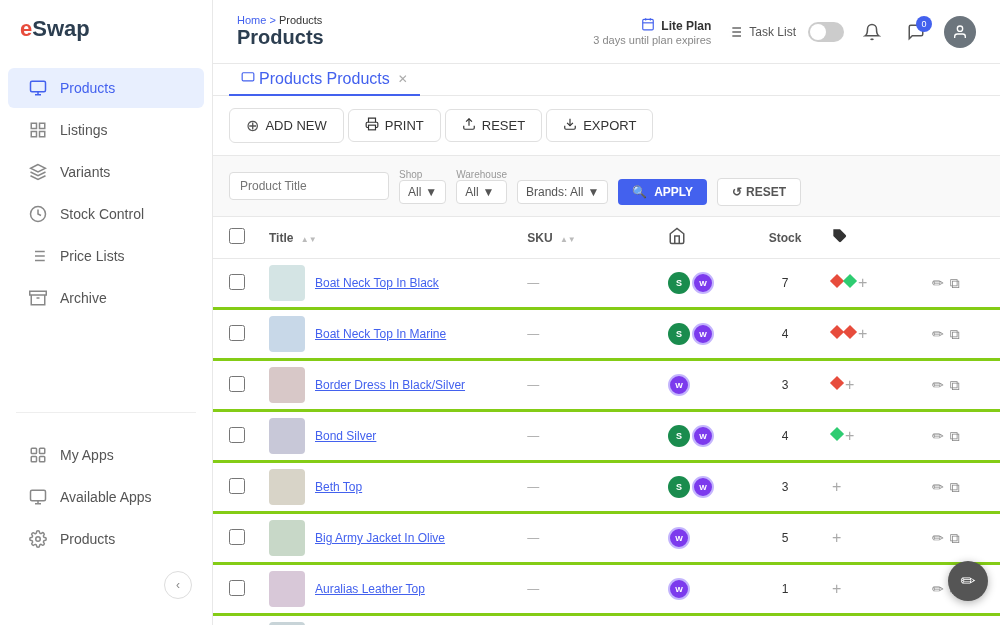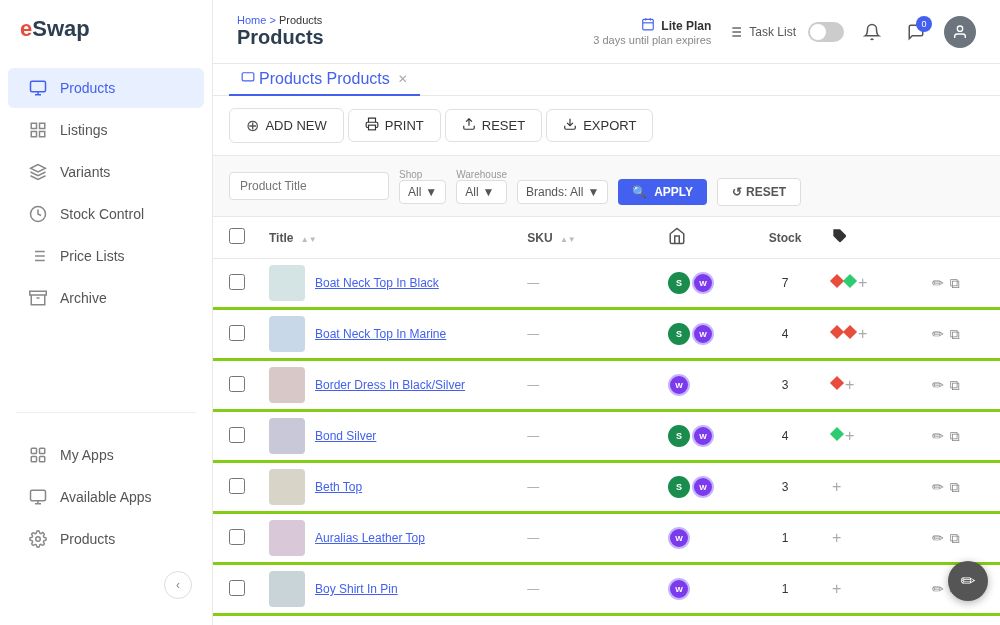--- a/index.html
+++ b/index.html
@@ -463,20 +463,41 @@
         <span style="color:#888;cursor:pointer;font-size:14px;">⧉</span>
       </div>
     </td>
   </tr>
           <tr>
     <td style="padding-left:16px;">
       <input type="checkbox" class="checkbox" style="">
     </td>
     <td>
       <div style="display:flex;align-items:center;gap:10px;">
+        <div style="width:36px;height:36px;border-radius:4px;background:#c8d8c8;flex-shrink:0;"></div>
+        <a class="product-name">Big Army Jacket In Olive</a>
+      </div>
+    </td>
+    <td><span style="color:#aaa;">—</span></td>
+    <td><span style="display:inline-flex;align-items:center;justify-content:center;width:22px;height:22px;border-radius:50%;background:#7c3aed;border:2px solid #c4b5fd;color:white;font-size:8px;font-weight:bold;">W</span></td>
+    <td class="stock-num">5</td>
+    <td><span style="color:#aaa;font-size:16px;cursor:pointer;vertical-align:middle;">+</span></td>
+    <td>
+      <div style="display:flex;align-items:center;gap:6px;">
+        <span style="color:#888;cursor:pointer;font-size:14px;">✏</span>
+        <span style="color:#888;cursor:pointer;font-size:14px;">⧉</span>
+      </div>
+    </td>
+  </tr>
+          <tr>
+    <td style="padding-left:16px;">
+      <input type="checkbox" class="checkbox" style="">
+    </td>
+    <td>
+      <div style="display:flex;align-items:center;gap:10px;">
         <div style="width:36px;height:36px;border-radius:4px;background:#d8c8d8;flex-shrink:0;"></div>
         <a class="product-name">Auralias Leather Top</a>
       </div>
     </td>
     <td><span style="color:#aaa;">—</span></td>
     <td><span style="display:inline-flex;align-items:center;justify-content:center;width:22px;height:22px;border-radius:50%;background:#7c3aed;border:2px solid #c4b5fd;color:white;font-size:8px;font-weight:bold;">W</span></td>
     <td class="stock-num">1</td>
     <td><span style="color:#aaa;font-size:16px;cursor:pointer;vertical-align:middle;">+</span></td>
     <td>
       <div style="display:flex;align-items:center;gap:6px;">

